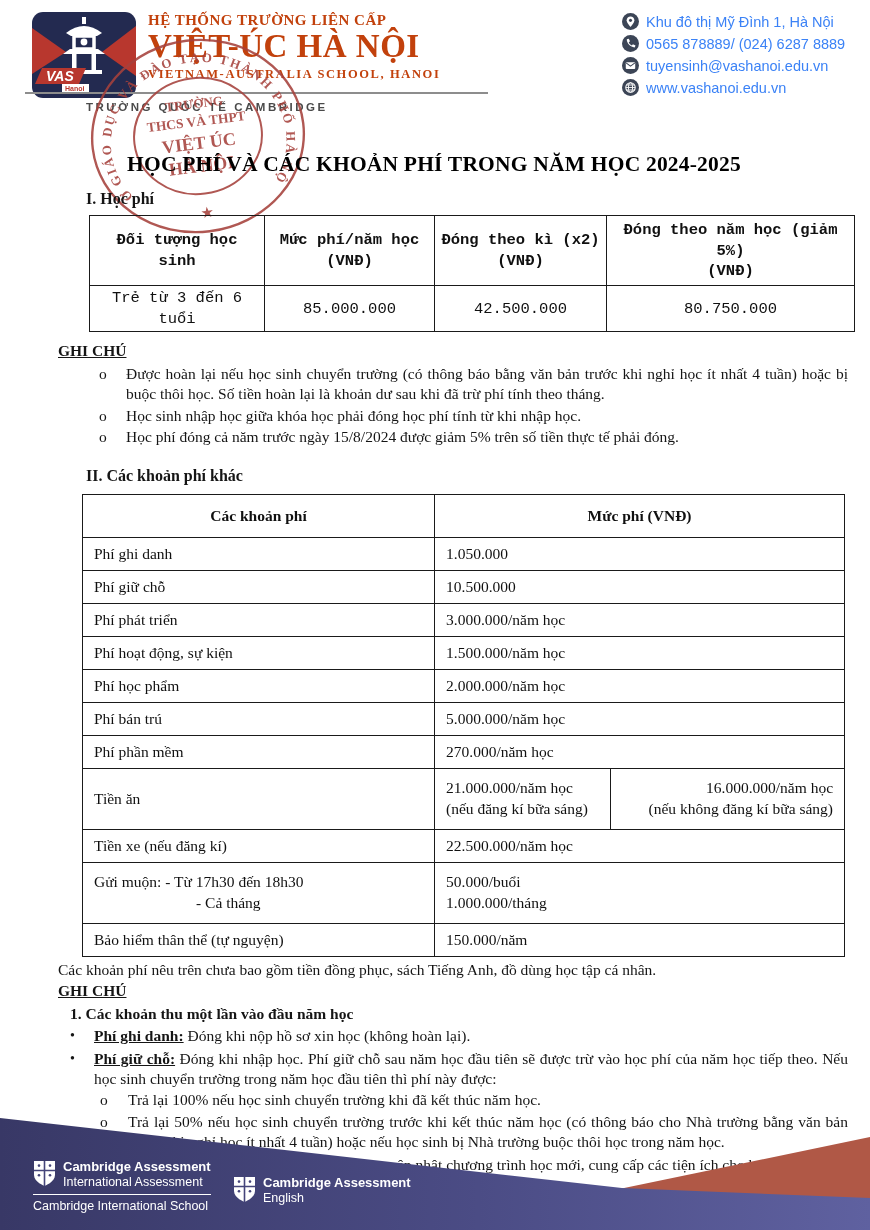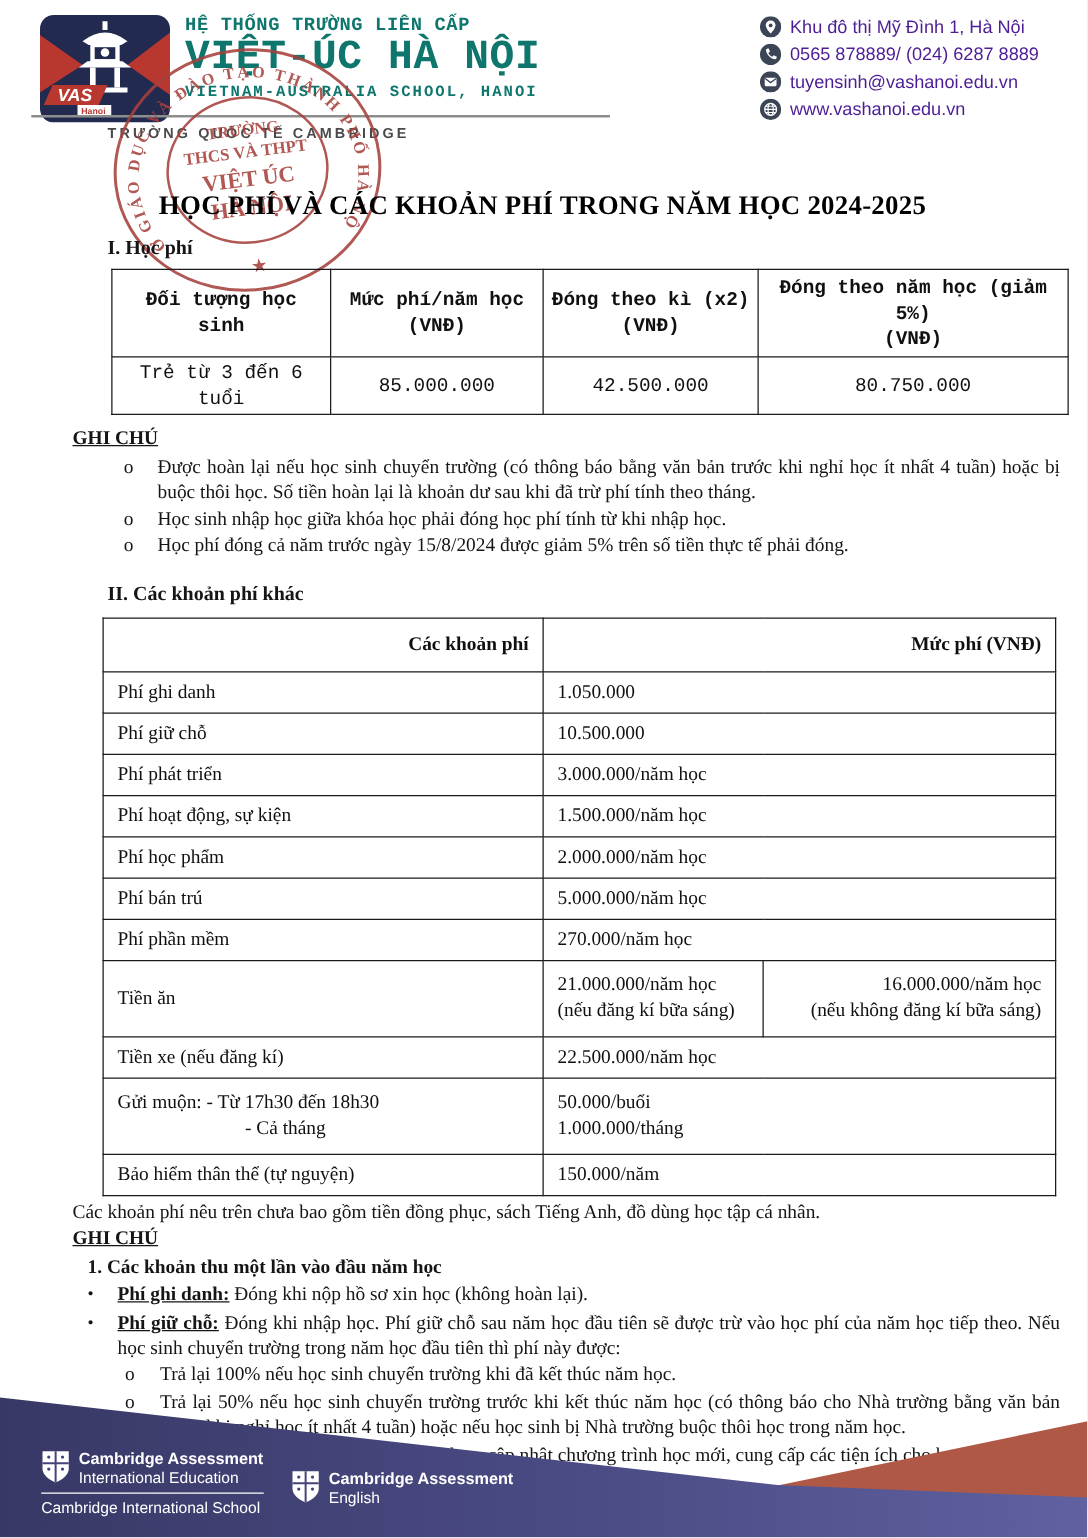--- a/index.html
+++ b/index.html
@@ -3,26 +3,26 @@
 <meta charset="utf-8">
 <style>
   html,body { margin:0; padding:0; background:#e8e8e8; }
   .page {
     position:relative; width:870px; height:1230px; margin:0 auto;
     background:#ffffff; overflow:hidden;
     font-family:"Liberation Serif", serif; color:#151515;
   }
   
   .logo-box { position:absolute; left:32px; top:12px; width:120px; height:86px; }
-  .brand { position:absolute; left:148px; top:12px; color:#0f766e; font-family:Liberation Mono, monospace; }
+  .brand { position:absolute; left:148px; top:12px; color:#c2410c; font-family:Liberation Serif, serif; }
   .brand .sys   { font-size:15px; font-weight:bold; letter-spacing:.5px; }
   .brand .name  { font-size:33px; font-weight:bold; letter-spacing:.5px; line-height:1.05; }
   .brand .nameen{ font-size:12.5px; font-weight:bold; letter-spacing:1.6px; margin-top:3px; }
-  .contact { position:absolute; left:608px; top:11px; font-family:"Liberation Sans", sans-serif;
-             font-size:14.5px; color:#4c1d95; }
+  .contact { position:absolute; left:622px; top:11px; font-family:"Liberation Sans", sans-serif;
+             font-size:14.5px; color:#3b82f6; }
   .contact .crow { display:flex; align-items:center; height:21px; margin-bottom:1px; }
   .cicon { width:17px; height:17px; margin-right:7px; flex:none; }
   .cicon svg { display:block; width:17px; height:17px; }
   .header-rule { position:absolute; left:25px; top:92px; width:463px; height:1.5px; background:#8d8d8d; }
   .cambridge-line { position:absolute; left:86px; top:101px; font-family:"Liberation Sans", sans-serif;
                     font-size:11.5px; font-weight:bold; letter-spacing:2.5px; color:#4a4a4a; }
   .stamp { position:absolute; left:88px; top:36px; width:220px; height:200px; opacity:.88;
            transform:rotate(-7deg); pointer-events:none; }
   .title { position:absolute; left:110px; top:152px; width:648px; text-align:center;
            font-size:21.5px; font-weight:bold; letter-spacing:.2px; color:#000000; }
@@ -31,21 +31,21 @@
               font-size:15.5px; line-height:1.32; }
   .sec-head { font-size:16px; font-weight:bold;margin-left:28px; }
   .ghichu   { font-weight:bold; text-decoration:underline; margin-top:9px; }
   
   table { border-collapse:collapse; table-layout:fixed; font-size:15.5px; color:#101010; }
   td,th { border:1.6px solid #1a1a1a; padding:2px 11px; vertical-align:middle; }
   .t1 { margin:6px 0 0 31px; width:765px;font-family:Liberation Mono, monospace; }
   .t1 th { font-weight:bold; text-align:center; height:60px; padding:4px 6px; }
   .t1 td { text-align:center; height:26px; }
   .t2 { margin:8px 0 0 24px; width:762px; }
-  .t2 th { font-weight:bold; text-align:right; height:38px;margin-left:16px; }
+  .t2 th { font-weight:bold; text-align:center; height:38px;margin-left:16px; }
   .t2 td { height:28px; text-align:left; }
   .t2 .fee2c { text-align:right; }
   .sub-vnd { font-weight:bold; }
   
   .o-list { margin-top:2px; }
   .o-item { display:flex; margin-top:1px; }
   .o-item .mk { width:27px; flex:none; text-align:left; padding-left:41px; box-sizing:content-box; }
   .o-item .tx { flex:1; text-align:justify; }
   .b-item { display:flex; margin-top:2px; margin-left:12px; }
   .b-item .mk { width:24px; flex:none; font-size:14px; padding-top:1px; }
@@ -345,21 +345,21 @@
             <path d="M1 1h21v14c0 7-10.5 11-10.5 11S1 22 1 15Z" fill="#ffffff"></path>
         <path d="M1 10.5h21M11.5 1v25" stroke="#44447a" stroke-width="1.6"></path>
         <circle cx="6" cy="5.6" r="1.3" fill="#44447a"></circle>
             <circle cx="17" cy="5.6" r="1.3" fill="#44447a"></circle>
         <circle cx="6" cy="15.2" r="1.3" fill="#44447a"></circle>
             <circle cx="17" cy="15.2" r="1.3" fill="#44447a"></circle>
           </svg>
       </span>
       <span>
         <div class="cam-t1">Cambridge Assessment</div>
-        <div class="cam-t2">International Education</div>
+        <div class="cam-t2">International Assessment</div>
       </span>
     </div>
     <div class="cam-div"></div>
     <div class="cam-t3">Cambridge International School</div>
   </div>
 
   <div class="cam-block cam-eng">
     <div class="cam-row">
       <span class="cam-shield">
         <svg viewBox="0 0 23 27">

